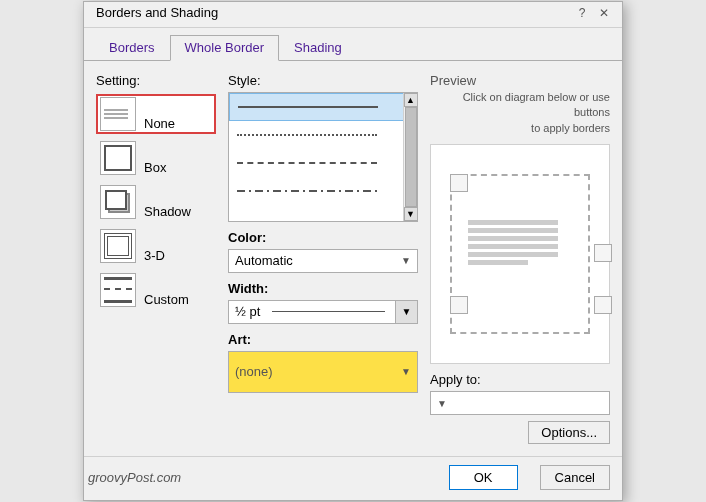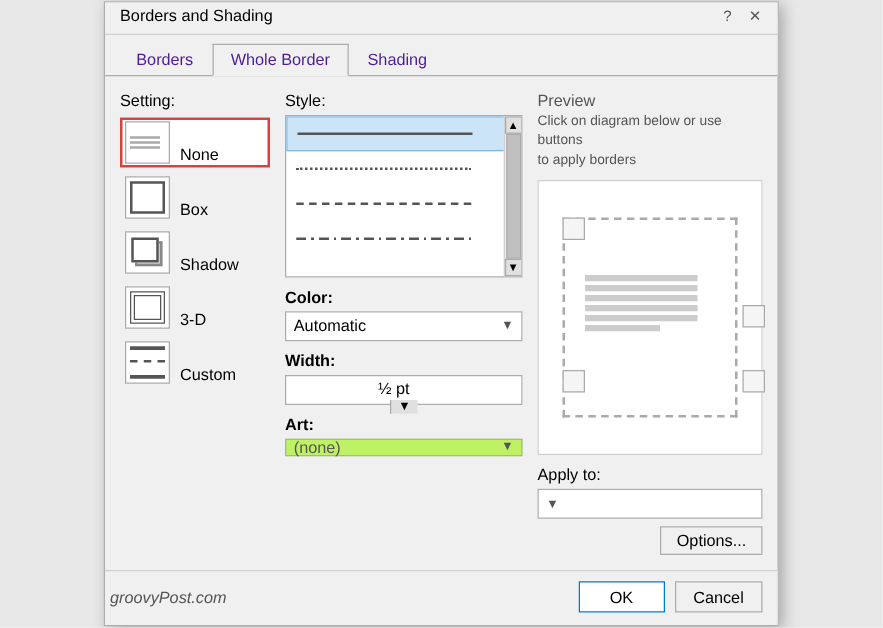--- a/index.html
+++ b/index.html
@@ -209,43 +209,43 @@
       margin-bottom: 8px;
       height: 24px;
       font-size: 13px;
     }
     .dropdown-arrow {
       font-size: 10px;
       color: #555;
     }
     .art-box {
       border: 1px solid #adadad;
-      background: #bef264;
-      height: 14px;
+      background: #fde047;
+      height: 42px;
       display: flex;
       align-items: center;
       justify-content: space-between;
       padding: 0 6px;
       font-size: 13px;
       color: #555;
     }
     
     .preview-col {
       flex: 1;
       min-width: 180px;
     }
     .preview-label {
       font-size: 13px;
       color: #555;
       margin-bottom: 2px;
     }
     .preview-desc {
       font-size: 11px;
       color: #555;
-      text-align: left;
+      text-align: right;
       margin-bottom: 8px;
       line-height: 1.4;
     }
     .preview-area {
       border: 1px solid #d0d0d0;
       background: #fff;
       height: 220px;
       position: relative;
       display: flex;
       align-items: center;
@@ -354,21 +354,21 @@
       border-top: 1px solid #d0d0d0;
       background: #f0f0f0;
     }
     .footer-brand {
       font-size: 13px;
       font-style: italic;
       color: #555;
     }
     .footer-buttons {
       display: flex;
-      gap: 8px;
+      gap: 22px;
     }
     .btn-ok {
       padding: 4px 24px;
       background: #fff;
       border: 1px solid #0078d7;
       color: #000;
       cursor: pointer;
       font-size: 13px;
     }
     .btn-cancel {
@@ -441,21 +441,20 @@
     .icon-custom-mid { height: 3px; background: transparent; border-top: 2px dashed #555; }
     .icon-custom-bot { height: 3px; background: #555; }
 
     .width-field-row {
       display: flex;
       align-items: center;
       margin-bottom: 8px;
       border: 1px solid #adadad;
       background: #fff;
       height: 24px;
-      flex-direction: column;
     }
     .width-field-val {
       flex: 1;
       padding: 2px 6px;
       font-size: 13px;
       display: flex;
       align-items: center;
       gap: 8px;
     }
     .width-field-line {

